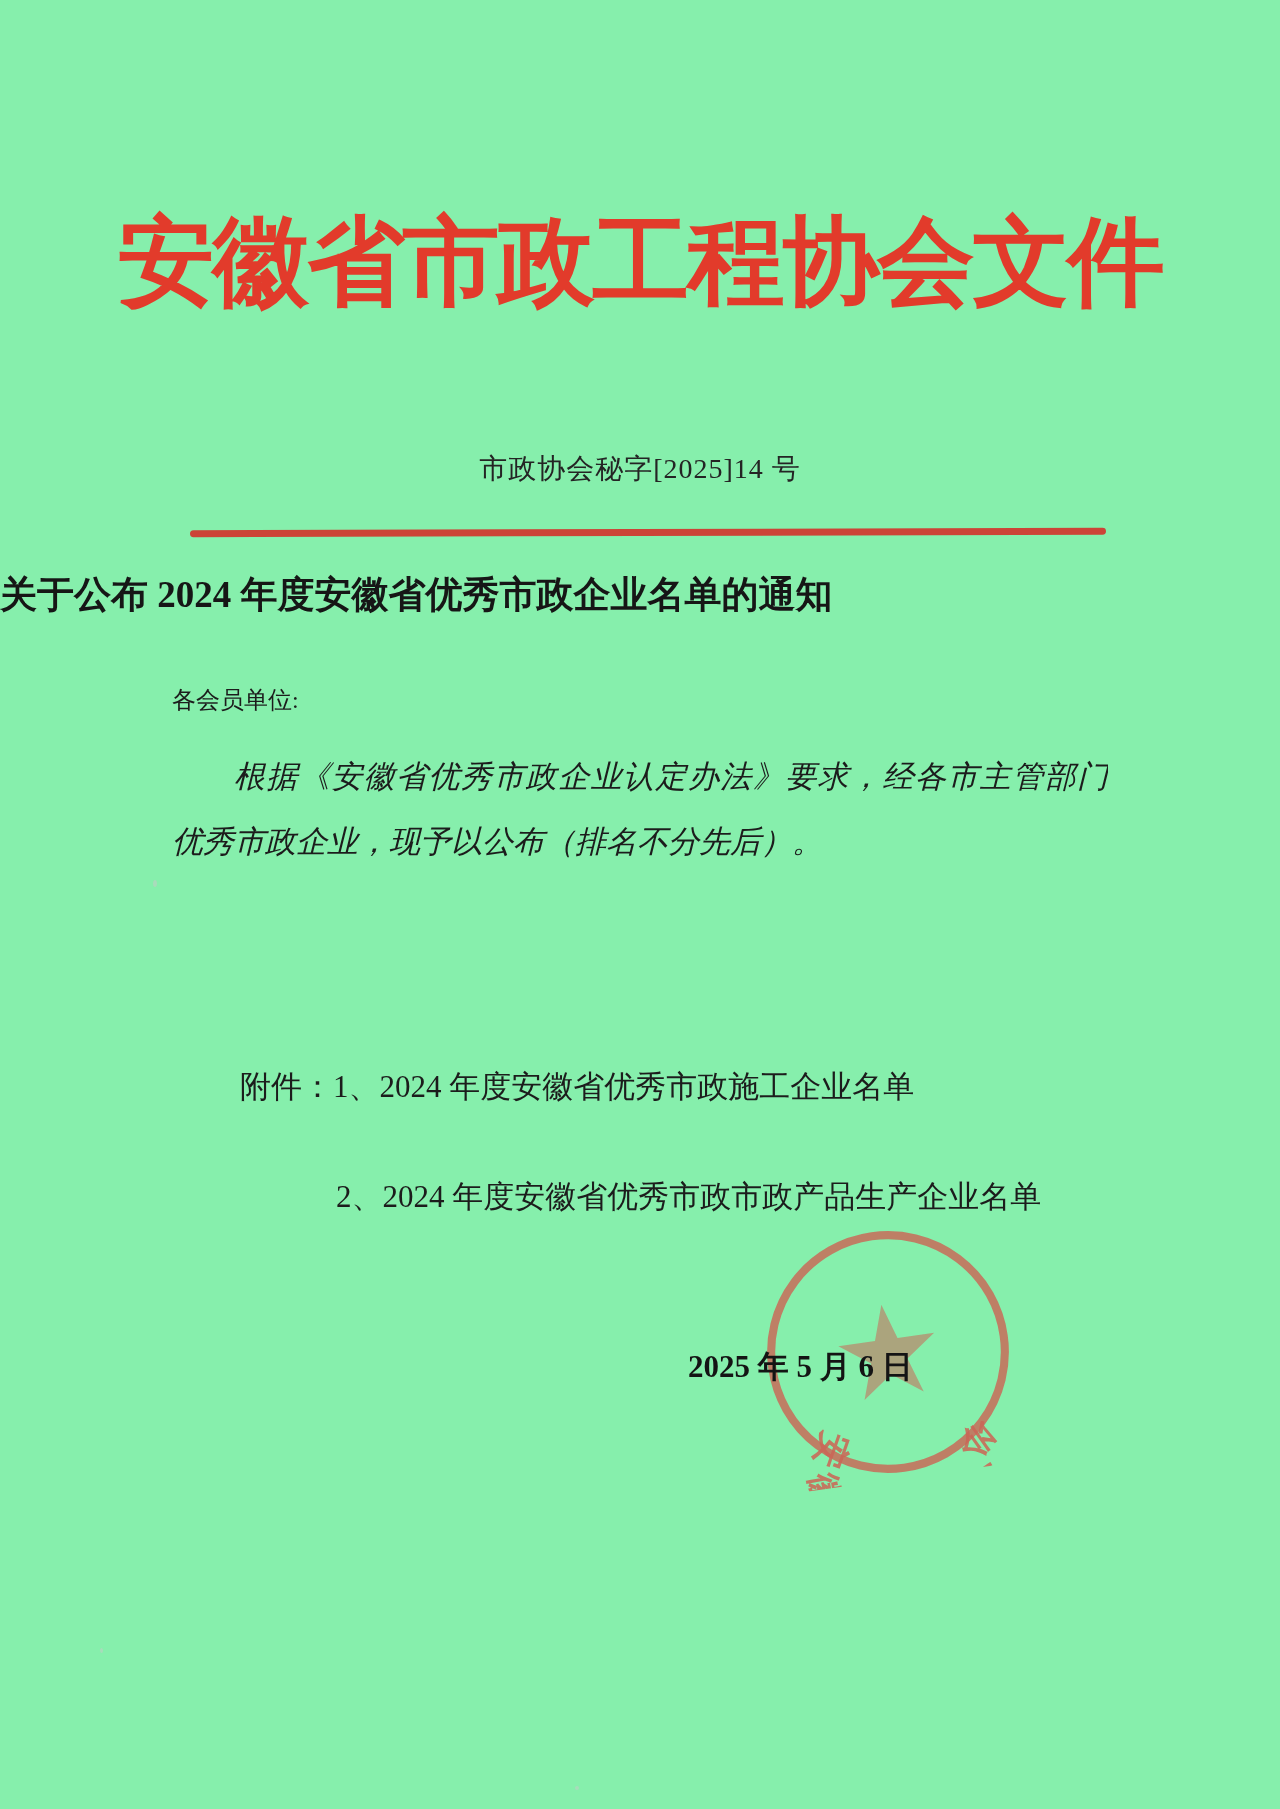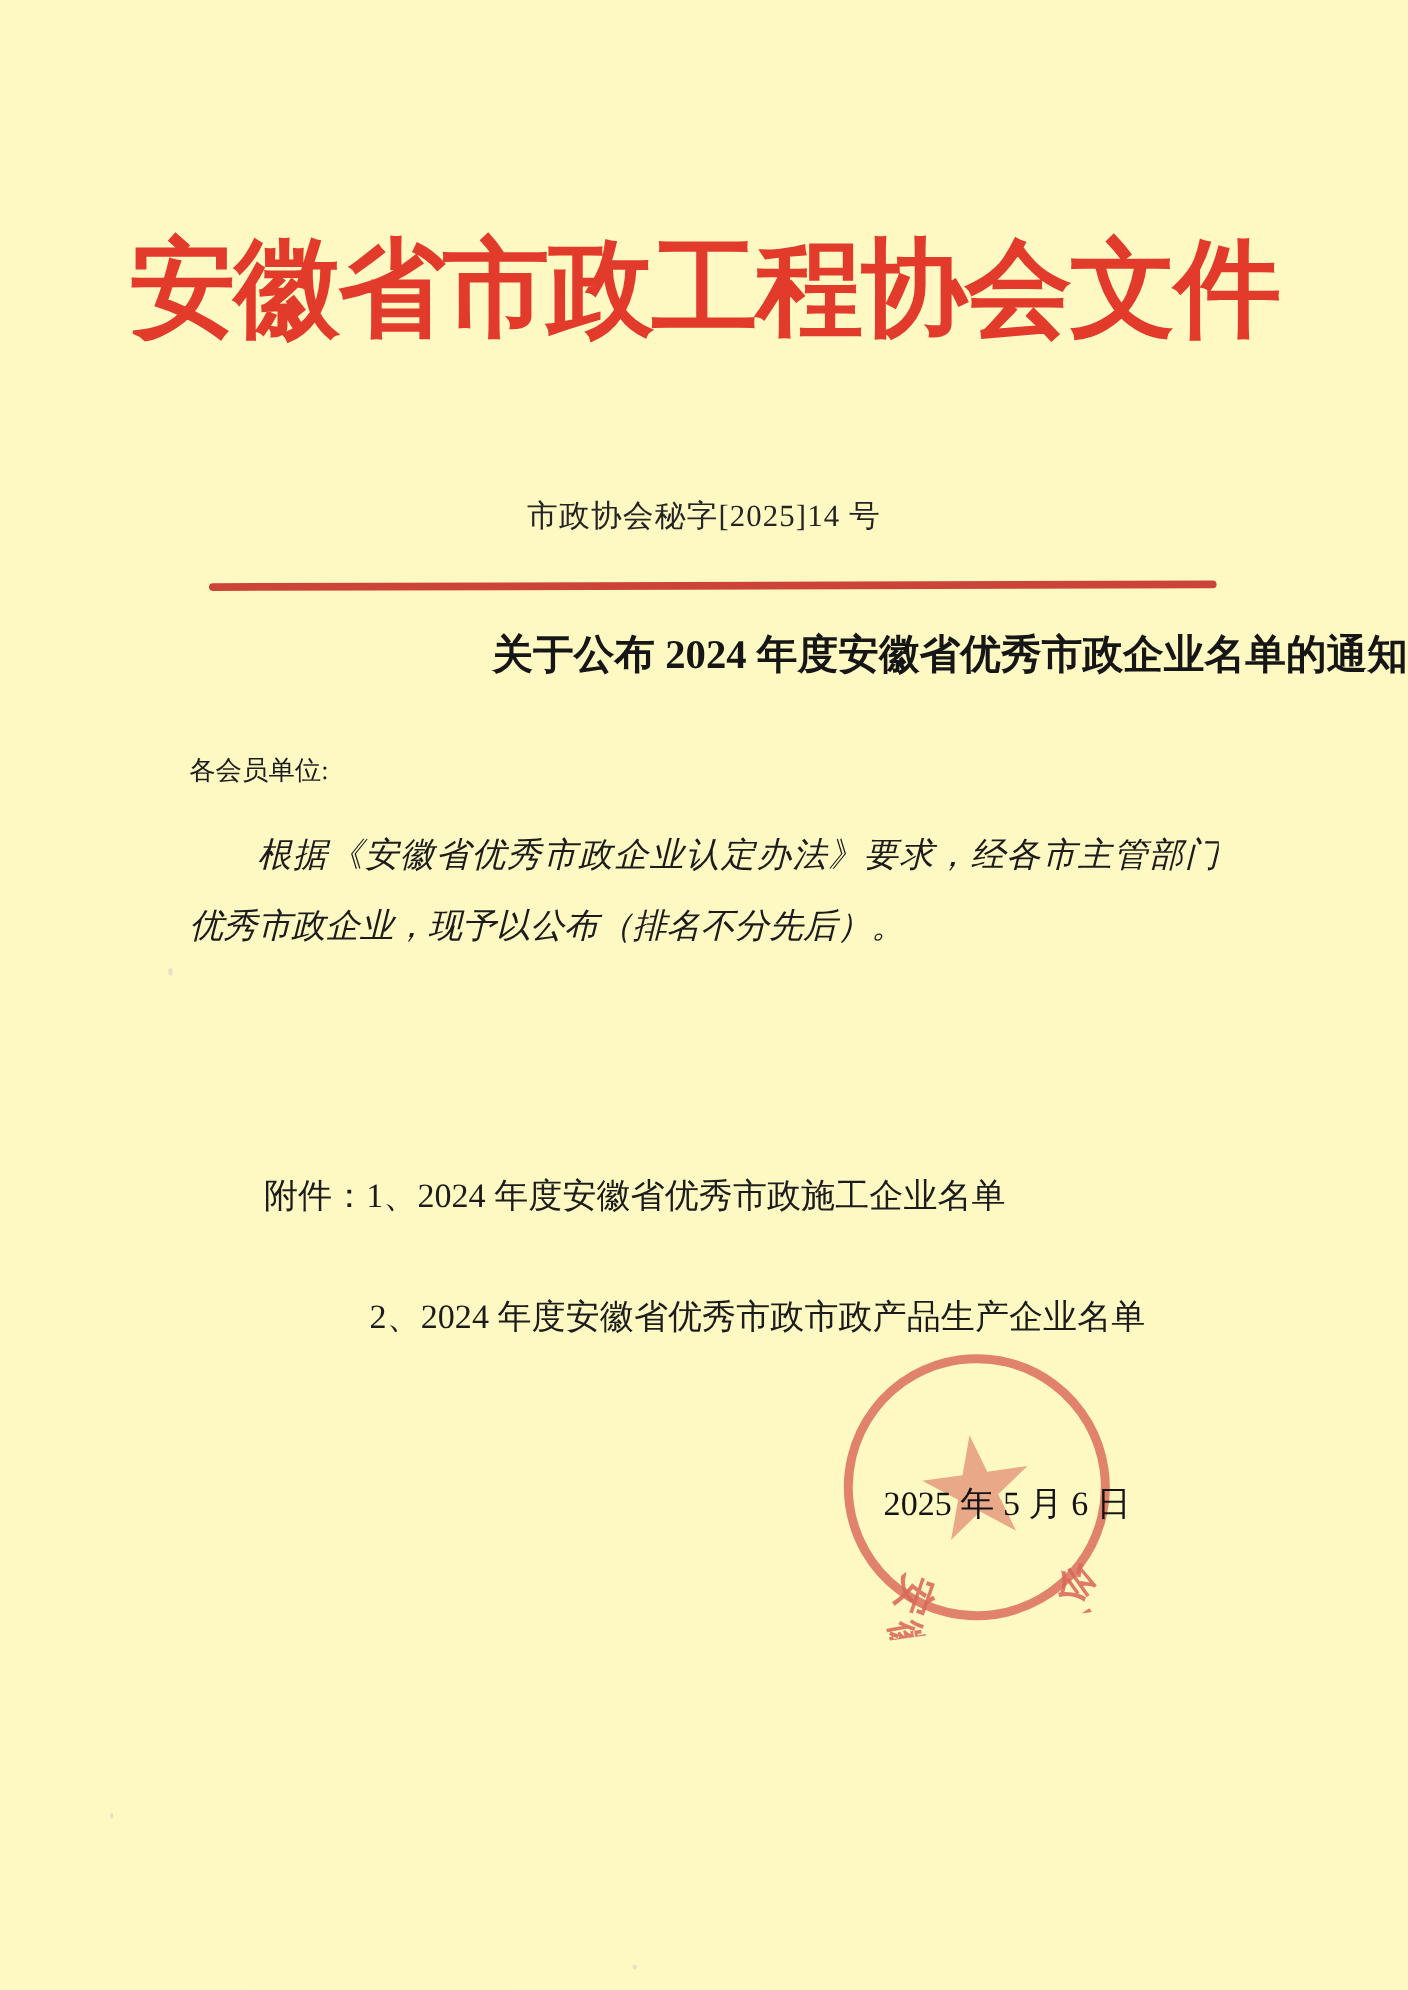--- a/index.html
+++ b/index.html
@@ -1,20 +1,20 @@
 <!DOCTYPE html>
 <html><head>
 <meta charset="utf-8">
 <style>
   html,body { margin:0; padding:0; background:#e8e8e8; }
   .page {
     position:relative;
     width:1280px; height:1809px;
     margin:0 auto;
-    background:#fef9c3;
+    background:#86efac;
     overflow:hidden;
     font-family:"Liberation Serif","DejaVu Serif",serif;
     color:#1c1c1c;
   }
   
   .org-title {
     position:absolute; top:198px; left:0; width:100%;
     text-align:center;
     font-size:97px; font-weight:bold;
     color:#e23b2b;
@@ -33,21 +33,21 @@
   .red-rule {
     position:absolute; top:529px; left:190px;
     width:916px; height:7px;
     background:#cc4437;
     border-radius:4px;
     transform:rotate(-0.15deg);
   }
   
   .notice-title {
     position:absolute; top:570px; left:0; width:100%;
-    text-align:right;
+    text-align:left;
     font-size:37px; font-weight:bold;
     color:#161616;
     white-space:nowrap;
   }
   .salutation {
     position:absolute; top:684px; left:172px;
     font-size:24px;
     color:#1c1c1c;
   }
   .body-par {
@@ -81,25 +81,26 @@
   
   .seal {
     position:absolute; left:761px; top:1225px;
     width:254px; height:254px;
     transform:rotate(-8deg);
     opacity:0.88;
     z-index:1;
   }
   
   .issue-date {
-    position:absolute; top:1346px; left:728px;
-    width:300px; text-align:right;
+    position:absolute; top:1346px; left:688px;
+    width:300px; text-align:left;
     font-size:31px; color:#141414;
     z-index:2;
     white-space:nowrap;
+    font-weight:bold;
   }
   
   .speck { position:absolute; background:#c9c9c9; border-radius:50%; opacity:.5; }
 </style>
 </head>
 <body>
 
 <div class="page">
 
   <div class="org-title">安徽省市政工程协会文件</div>

